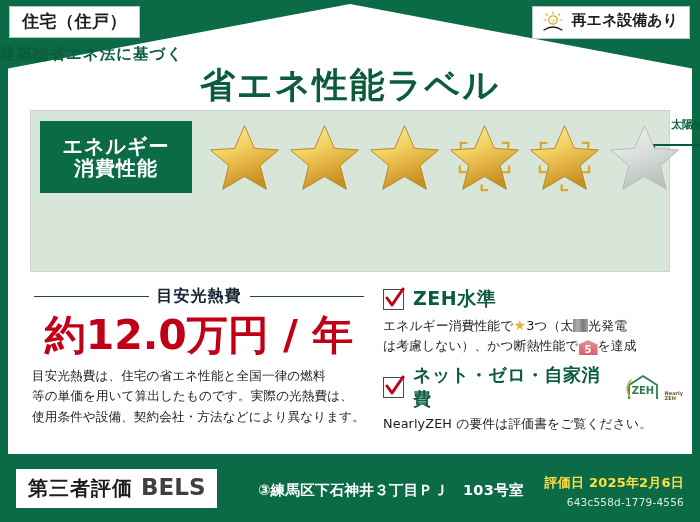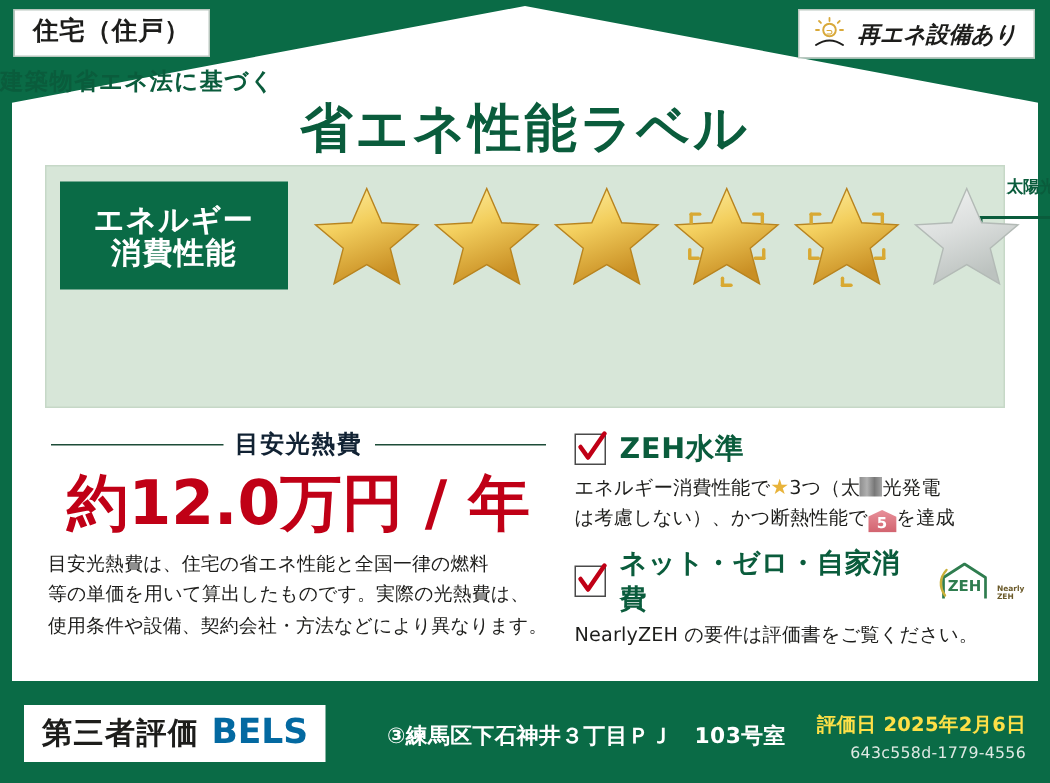--- a/index.html
+++ b/index.html
@@ -42,22 +42,22 @@
     padding:5px 12px 6px 12px;
     font-size:17px;font-weight:bold;color:#1d1d1b;
     letter-spacing:0.5px;line-height:1.1;
     font-family:"DejaVu Sans","Liberation Sans",sans-serif;
   }
   
   .renew-tag{
     position:absolute;right:10px;top:6px;
     background:#ffffff;border:1px solid #b9c7bf;
     padding:4px 11px 5px 8px;
-    display:flex;align-items:flex-end;gap:7px;
-    font-size:15px;font-weight:bold;color:#1d1d1b;font-style:italic;
+    display:flex;align-items:flex-start;gap:7px;
+    font-size:15px;font-weight:bold;color:#1d1d1b;
   }
   .sun-ico{width:24px;height:22px;flex:0 0 auto;}
 
   
   .sub-title{
     position:absolute;left:0;top:44px;width:700px;
     font-size:15.5px;font-weight:bold;color:#0a5c3c;letter-spacing:1px;
   }
   .main-title{
     position:absolute;left:0;top:62px;width:700px;text-align:center;
@@ -152,21 +152,21 @@
   .zeh-logo{margin-left:4px;display:inline-flex;align-items:flex-end;gap:2px;}
   .zeh-logo .nz{font-size:5px;color:#6b5a2a;line-height:1.05;font-weight:bold;}
 
   
   .foot-tag{
     position:absolute;left:16px;bottom:14px;
     background:#ffffff;padding:5px 12px 6px 12px;
     font-size:20px;font-weight:bold;color:#1d1d1b;letter-spacing:1px;
     display:flex;align-items:baseline;gap:8px;
   }
-  .foot-tag .bels{color:#0369a1;font-size:23px;letter-spacing:0px;
+  .foot-tag .bels{color:#404040;font-size:23px;letter-spacing:0px;
     font-family:"DejaVu Sans","Liberation Sans",sans-serif;}
   .foot-addr{
     position:absolute;left:258px;bottom:22px;
     font-size:14.5px;font-weight:bold;color:#ffffff;letter-spacing:0.3px;
   }
   .foot-date{
     position:absolute;right:16px;bottom:30px;text-align:right;
     font-size:13px;font-weight:bold;color:#fde047;letter-spacing:0.2px;
   }
   .foot-id{

